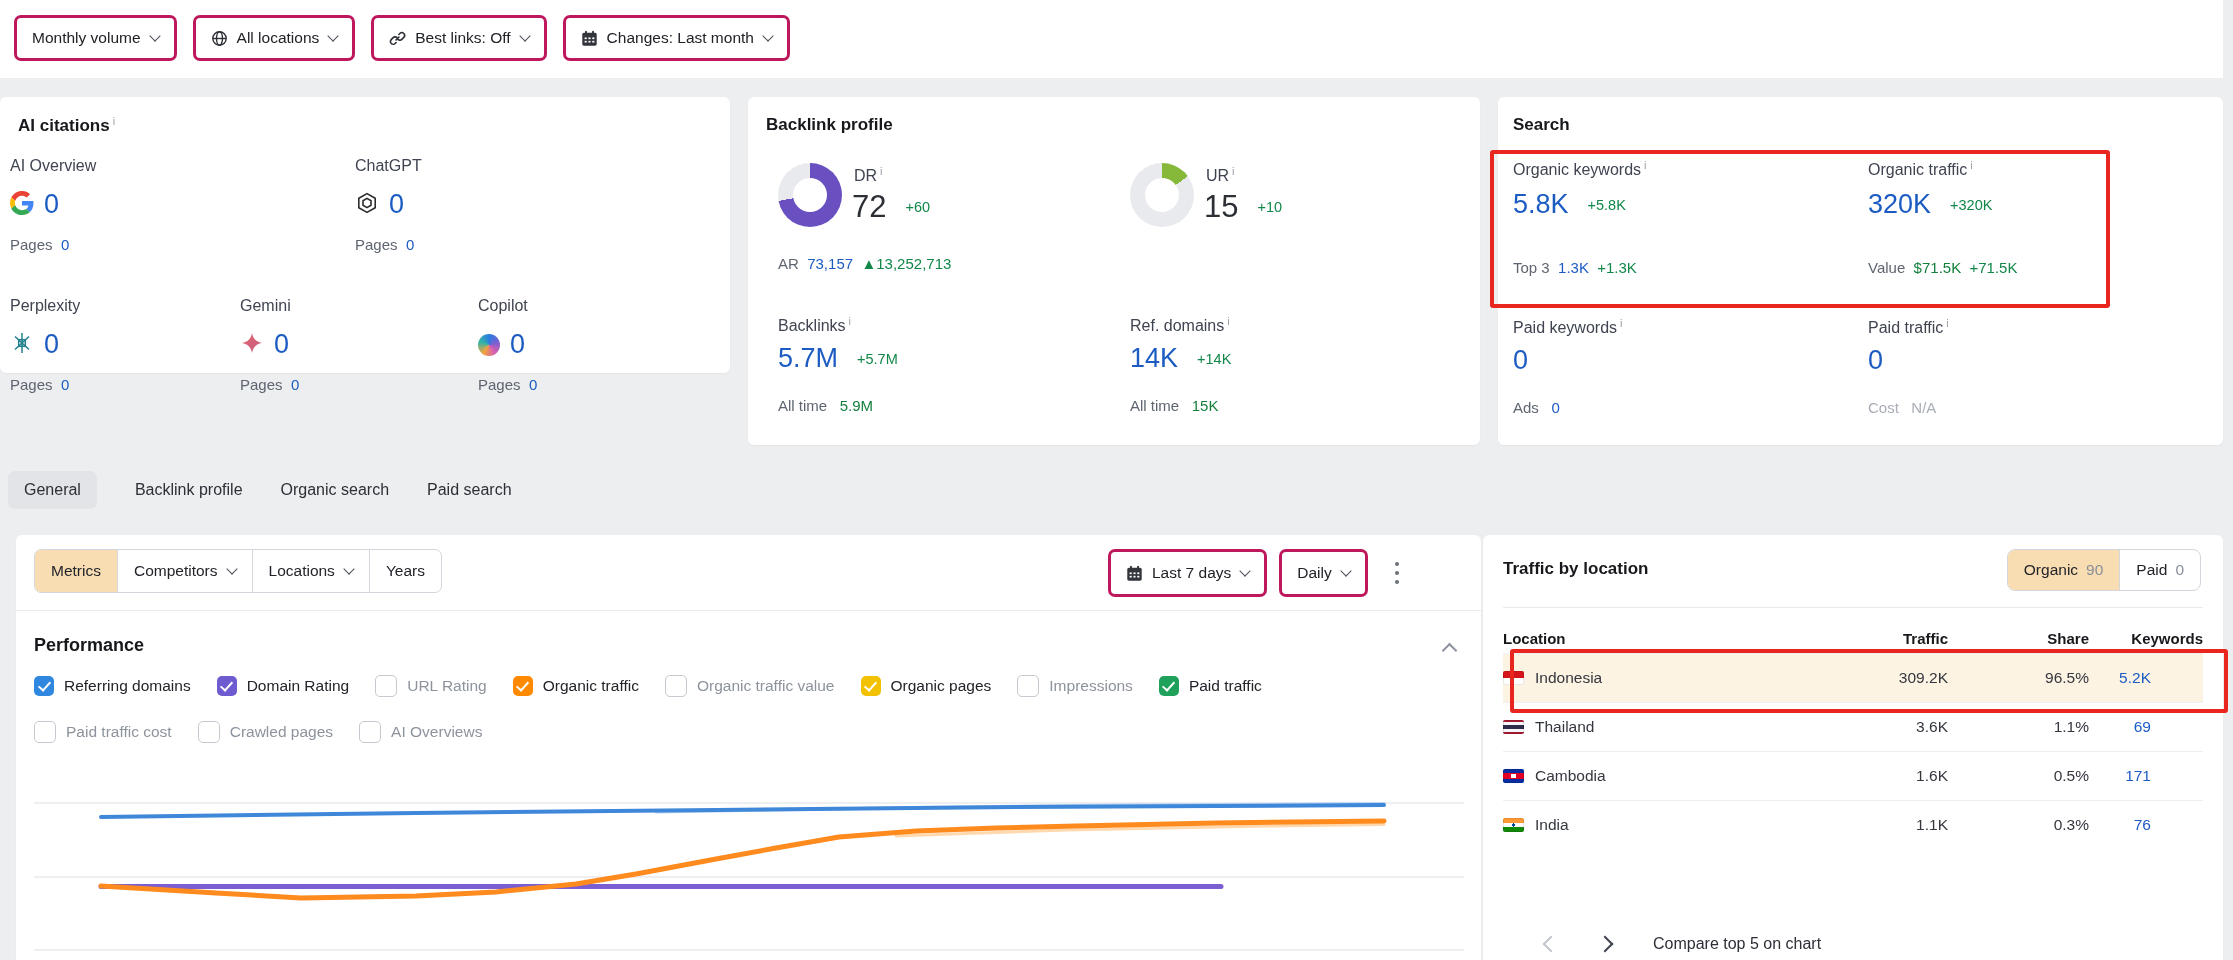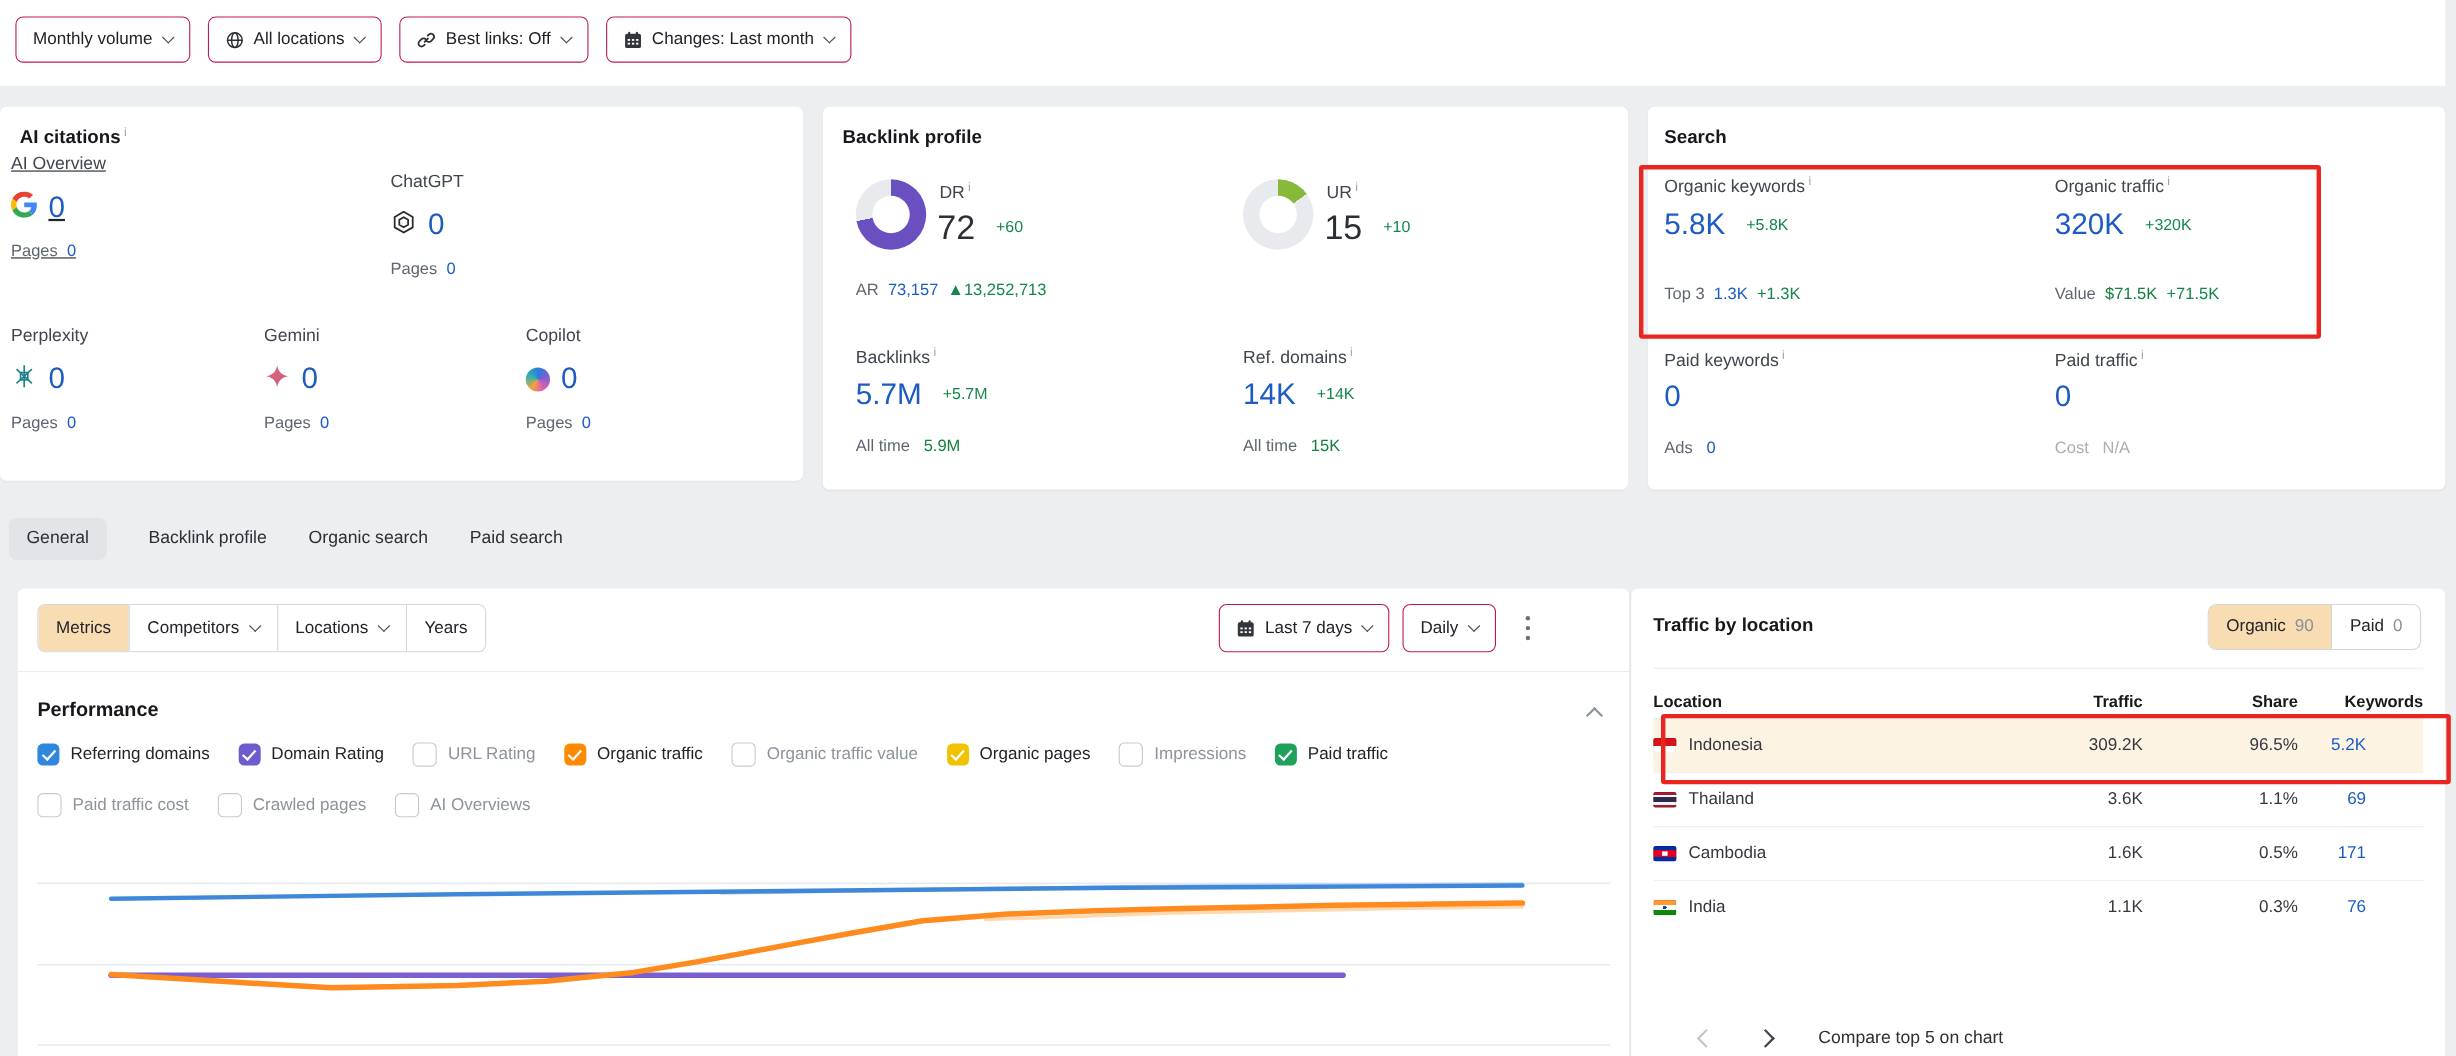--- a/index.html
+++ b/index.html
@@ -3,21 +3,21 @@
 <meta charset="utf-8">
 <style>
   html,body{margin:0;padding:0}
   .page{position:relative;width:2233px;height:960px;background:#eceef0;overflow:hidden;
         font-family:"Liberation Sans",sans-serif;color:#23242a;}
   .card{position:absolute;background:#fff;border-radius:6px;box-shadow:0 1px 2px rgba(16,24,40,.04);}
 
   
   .topbar{position:absolute;left:0;top:0;width:2223px;height:78px;background:#fff;}
   .topbar-inner{display:flex;gap:16px;padding:15px 0 0 14px;}
-  .tb-btn{display:inline-flex;align-items:center;height:40px;padding:0 15px;border:1px solid #be185d;
+  .tb-btn{display:inline-flex;align-items:center;height:40px;padding:0 15px;border:3px solid #be185d;
           border-radius:7px;background:#fff;font-size:15.5px;color:#202227;cursor:pointer;white-space:nowrap;}
   .tb-btn .ic{display:inline-flex;margin-right:9px;}
   .chev{display:inline-block;width:7px;height:7px;border-right:1.8px solid #4a4e57;border-bottom:1.8px solid #4a4e57;
         transform:rotate(45deg);margin-left:10px;margin-top:-4px;}
   .chev-up{transform:rotate(-135deg);margin-top:4px;}
 
   
   .card-title{font-size:17px;font-weight:700;color:#17181c;}
   .info{display:inline-block;}
   .info::after{content:"i";color:#9aa0a8;font-size:11px;vertical-align:super;margin-left:3px;}
@@ -146,26 +146,26 @@
                 <rect x="10.6" y="10.2" width="2" height="1.6"></rect>
             </g>
           </svg>
         </span>
         <span>Changes: Last month</span>
         <span class="chev"></span>
       </div>
     </div>
   </div>
 
-  <div class="card" style="left:0;top:97px;width:730px;height:340px;">
+  <div class="card" style="left:0;top:97px;width:730px;height:276px;">
     <div style="position:absolute;left:18px;top:18px;">
       <span class="card-title">AI citations</span><span class="info"></span>
     </div>
 
-    <div class="ai-item" style="left:10px;top:44px;text-decoration:underline;">
+    <div class="ai-item" style="left:10px;top:60px;">
       <div class="m-label">AI Overview</div>
       <div class="vrow">
         <span>
           <svg width="24" height="24" viewBox="0 0 48 48">
             <path fill="#EA4335" d="M24 9.5c3.54 0 6.71 1.22 9.21 3.6l6.85-6.85C35.9 2.38 30.47 0 24 0 14.62 0 6.51 5.38 2.56 13.22l7.98 6.19C12.43 13.72 17.74 9.5 24 9.5z"></path>
             <path fill="#4285F4" d="M46.98 24.55c0-1.57-.15-3.09-.38-4.55H24v9.02h12.94c-.58 2.96-2.26 5.48-4.78 7.18l7.73 6c4.51-4.18 7.09-10.36 7.09-17.65z"></path>
             <path fill="#FBBC05" d="M10.53 28.59c-.48-1.45-.76-2.99-.76-4.59s.27-3.14.76-4.59l-7.98-6.19C.92 16.46 0 20.12 0 24c0 3.88.92 7.54 2.56 10.78l7.97-6.19z"></path>
             <path fill="#34A853" d="M24 48c6.48 0 11.93-2.13 15.89-5.81l-7.73-6c-2.15 1.45-4.92 2.3-8.16 2.3-6.26 0-11.57-4.22-13.47-9.91l-7.98 6.19C6.51 42.62 14.62 48 24 48z"></path>
           </svg>
         </span>

